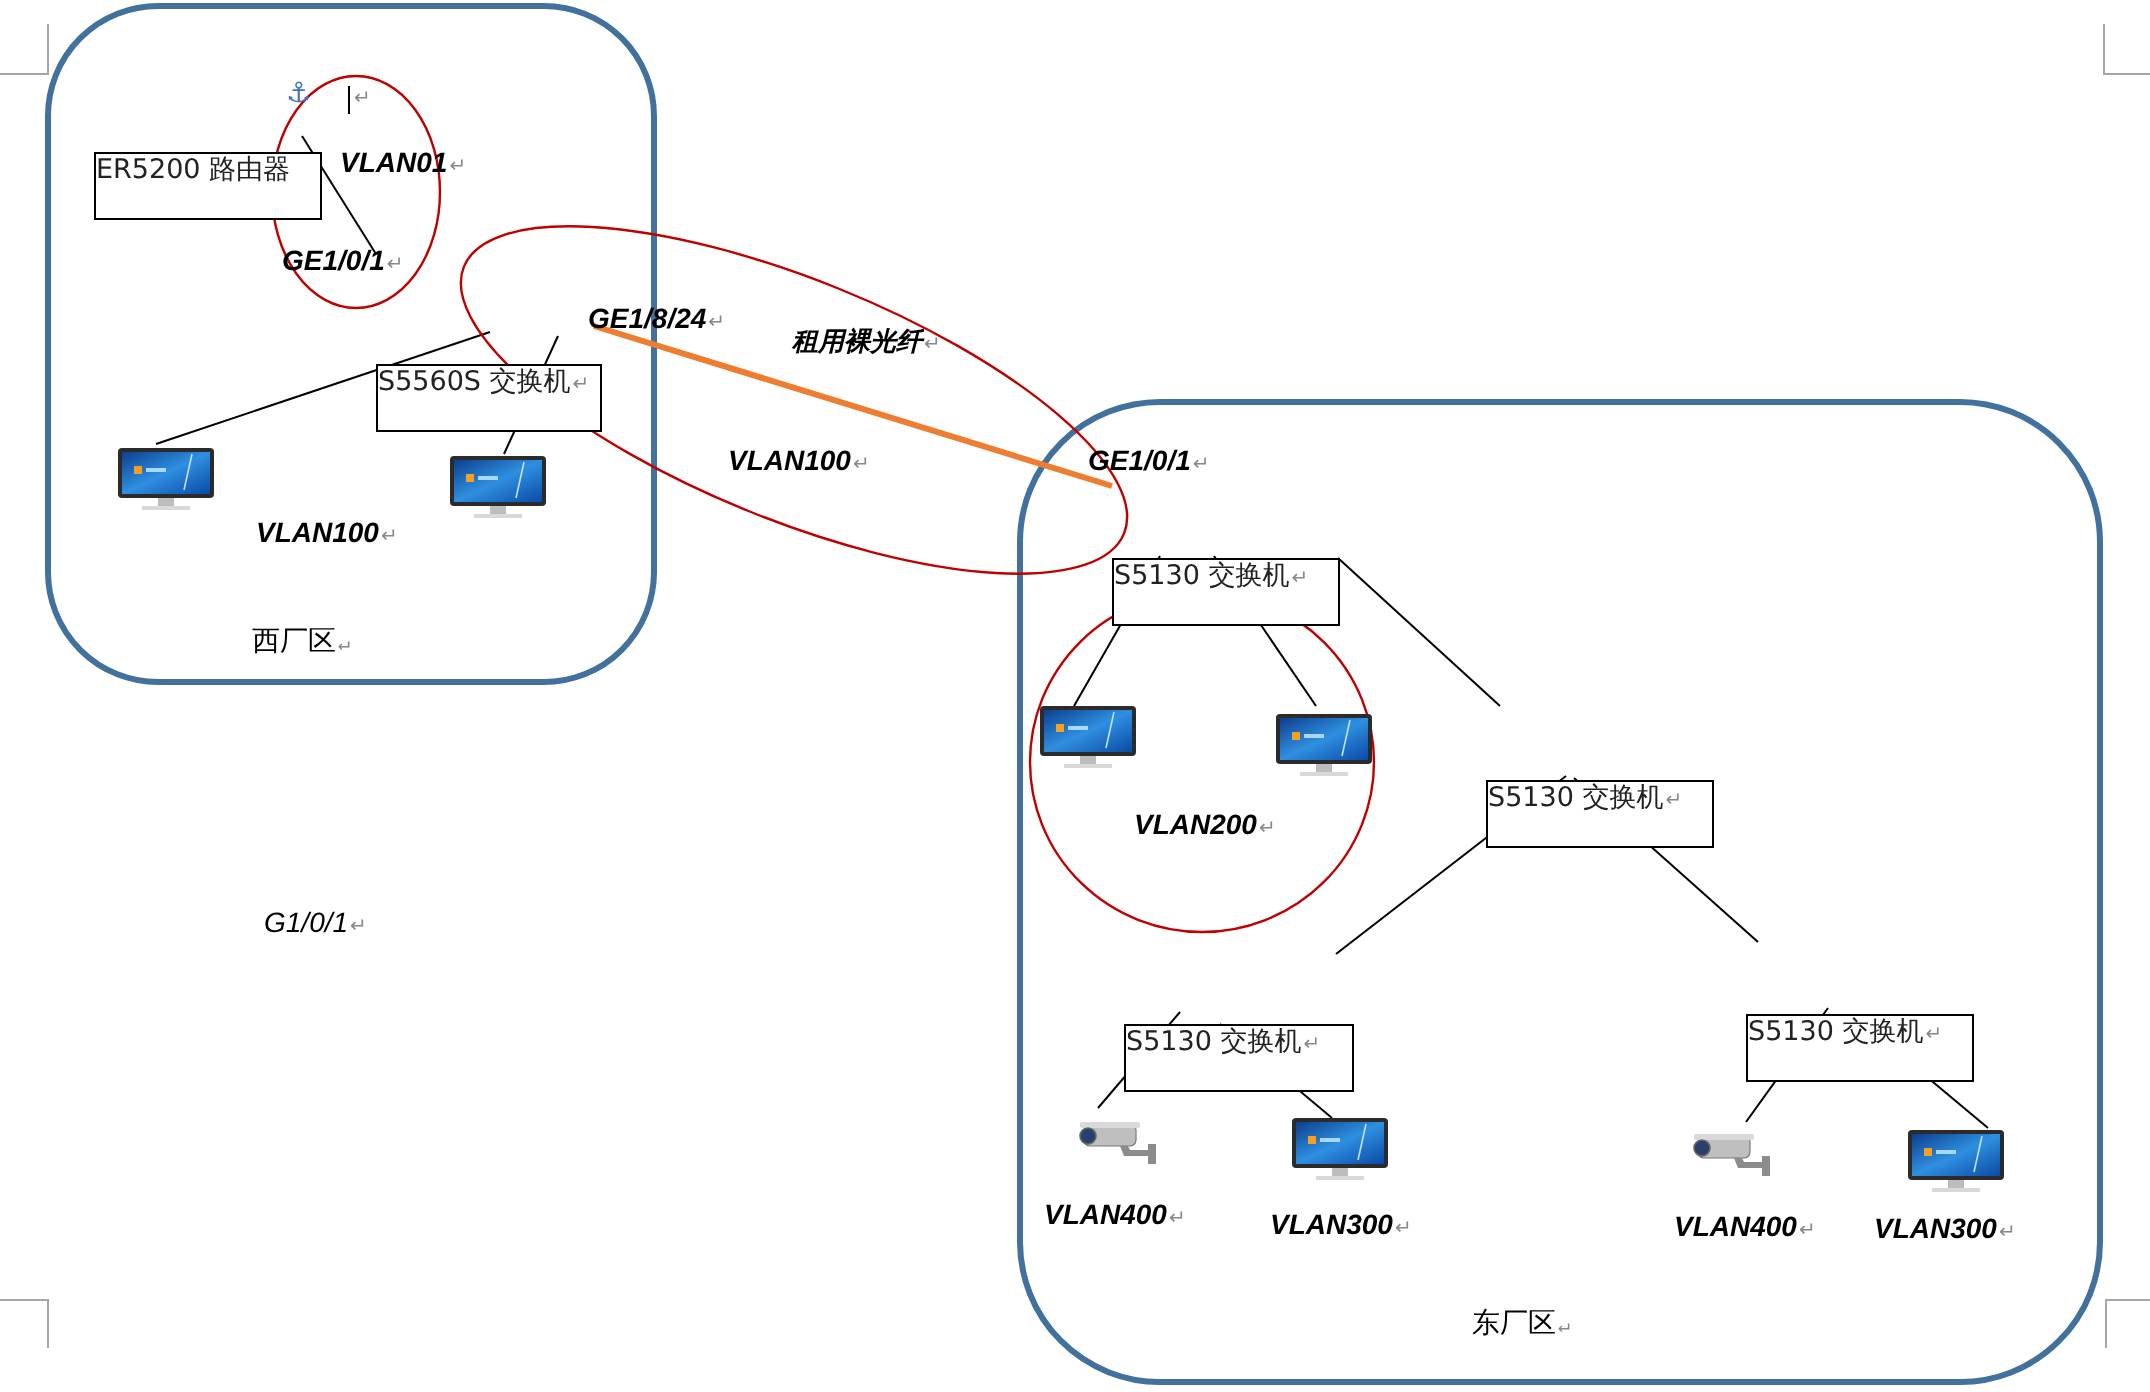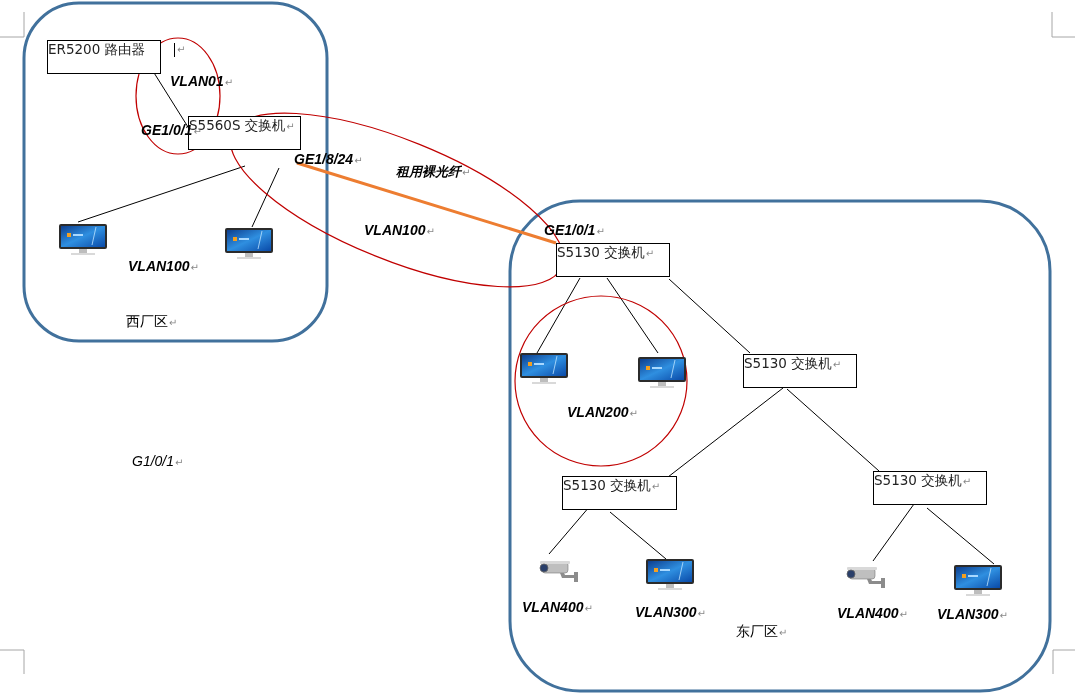--- a/index.html
+++ b/index.html
@@ -3,22 +3,22 @@
 <meta charset="utf-8">
 <style>
   html, body { margin:0; padding:0; background:#ffffff; }
   body { width:1075px; height:696px; position:relative; overflow:hidden;
          font-family:"DejaVu Sans","Liberation Sans",sans-serif; }
   #stage { position:absolute; left:0; top:0; width:1075px; height:696px; }
   .lbl { position:absolute; font-family:"Liberation Sans","DejaVu Sans",sans-serif;
          font-size:14px; font-weight:bold; color:#000; white-space:nowrap; line-height:16px;font-style:italic; }
   .boxlbl { position:absolute; font-family:"DejaVu Sans",sans-serif; font-size:13.5px;
             color:#222; white-space:nowrap; line-height:16px; box-sizing:border-box;
-            border:1px solid #000; background:#fff; padding:0 0 0 0; }
-  .zone { position:absolute; font-family:Liberation Serif, serif; font-size:14px;
+            border:1px solid #000; background:#fff; padding:0 0 0 0;margin-top:36px; }
+  .zone { position:absolute; font-family:Liberation Mono, monospace; font-size:14px;
           color:#000; white-space:nowrap; line-height:16px; }
   .ret { color:#888; font-weight:normal; font-size:10px; margin-left:1px; }
   .pc { position:absolute; width:50px; height:34px; }
   .cam { position:absolute; width:46px; height:28px; }
 </style>
 </head>
 <body>
 
 <div id="stage">
   <svg width="1075" height="696" style="position:absolute;left:0;top:0">
@@ -55,42 +55,42 @@
       <ellipse cx="397" cy="200" rx="178" ry="60" transform="rotate(22 397 200)"></ellipse>
       <ellipse cx="601" cy="381" rx="86" ry="85"></ellipse>
     </g>
   </svg>
 
   <div style="position:absolute;left:143px;top:40px;color:#4472c4;font-size:14px;line-height:14px;font-weight:bold">⚓</div>
   <div style="position:absolute;left:174px;top:43px;width:1px;height:14px;background:#000"></div>
   <span class="ret" style="position:absolute;left:176px;top:44px">↵</span>
 
   <div class="boxlbl" style="left:47px;top:40px;width:114px;height:34px;"><span>ER5200 路由器</span></div>
-  <div class="boxlbl" style="left:188px;top:116px;width:113px;height:34px;"><span>S5560S 交换机</span><span class="ret">↵</span></div>
+  <div class="boxlbl" style="left:188px;top:146px;width:113px;height:34px;"><span>S5560S 交换机</span><span class="ret">↵</span></div>
   <div class="boxlbl" style="left:556px;top:243px;width:114px;height:34px;"><span>S5130 交换机</span><span class="ret">↵</span></div>
   <div class="boxlbl" style="left:743px;top:354px;width:114px;height:34px;"><span>S5130 交换机</span><span class="ret">↵</span></div>
   <div class="boxlbl" style="left:562px;top:476px;width:115px;height:34px;"><span>S5130 交换机</span><span class="ret">↵</span></div>
   <div class="boxlbl" style="left:873px;top:471px;width:114px;height:34px;"><span>S5130 交换机</span><span class="ret">↵</span></div>
 
   <div class="lbl" style="left:170px;top:73px"><span>VLAN01</span><span class="ret">↵</span></div>
   <div class="lbl" style="left:141px;top:122px"><span>GE1/0/1</span><span class="ret">↵</span></div>
   <div class="lbl" style="left:294px;top:151px"><span>GE1/8/24</span><span class="ret">↵</span></div>
   <div class="lbl" style="left:396px;top:164px;font-family:'DejaVu Sans',sans-serif;font-size:13px"><span>租用裸光纤</span><span class="ret">↵</span></div>
   <div class="lbl" style="left:364px;top:222px"><span>VLAN100</span><span class="ret">↵</span></div>
   <div class="lbl" style="left:544px;top:222px"><span>GE1/0/1</span><span class="ret">↵</span></div>
   <div class="lbl" style="left:128px;top:258px"><span>VLAN100</span><span class="ret">↵</span></div>
   <div class="lbl" style="left:567px;top:404px"><span>VLAN200</span><span class="ret">↵</span></div>
   <div class="lbl" style="left:522px;top:599px"><span>VLAN400</span><span class="ret">↵</span></div>
   <div class="lbl" style="left:635px;top:604px"><span>VLAN300</span><span class="ret">↵</span></div>
   <div class="lbl" style="left:837px;top:605px"><span>VLAN400</span><span class="ret">↵</span></div>
   <div class="lbl" style="left:937px;top:606px"><span>VLAN300</span><span class="ret">↵</span></div>
   <div class="lbl" style="left:132px;top:453px;font-weight:normal"><span>G1/0/1</span><span class="ret">↵</span></div>
 
   <div class="zone" style="left:126px;top:314px"><span>西厂区</span><span class="ret">↵</span></div>
-  <div class="zone" style="left:736px;top:624px"><span>东厂区</span><span class="ret">↵</span></div>
+  <div class="zone" style="left:736px;top:655px"><span>东厂区</span><span class="ret">↵</span></div>
 
   <div class="pc" style="left:58px;top:223px"><svg width="50" height="34" viewBox="0 0 50 34">
         <defs>
           <linearGradient id="scr" x1="0" y1="0" x2="1" y2="1">
             <stop offset="0" stop-color="#0d3f8f"></stop>
             <stop offset="0.5" stop-color="#2f8fe0"></stop>
             <stop offset="1" stop-color="#0a4aa8"></stop>
           </linearGradient>
         </defs>
         <rect x="1" y="1" width="48" height="25" rx="2" fill="#2b2b2b"></rect>

